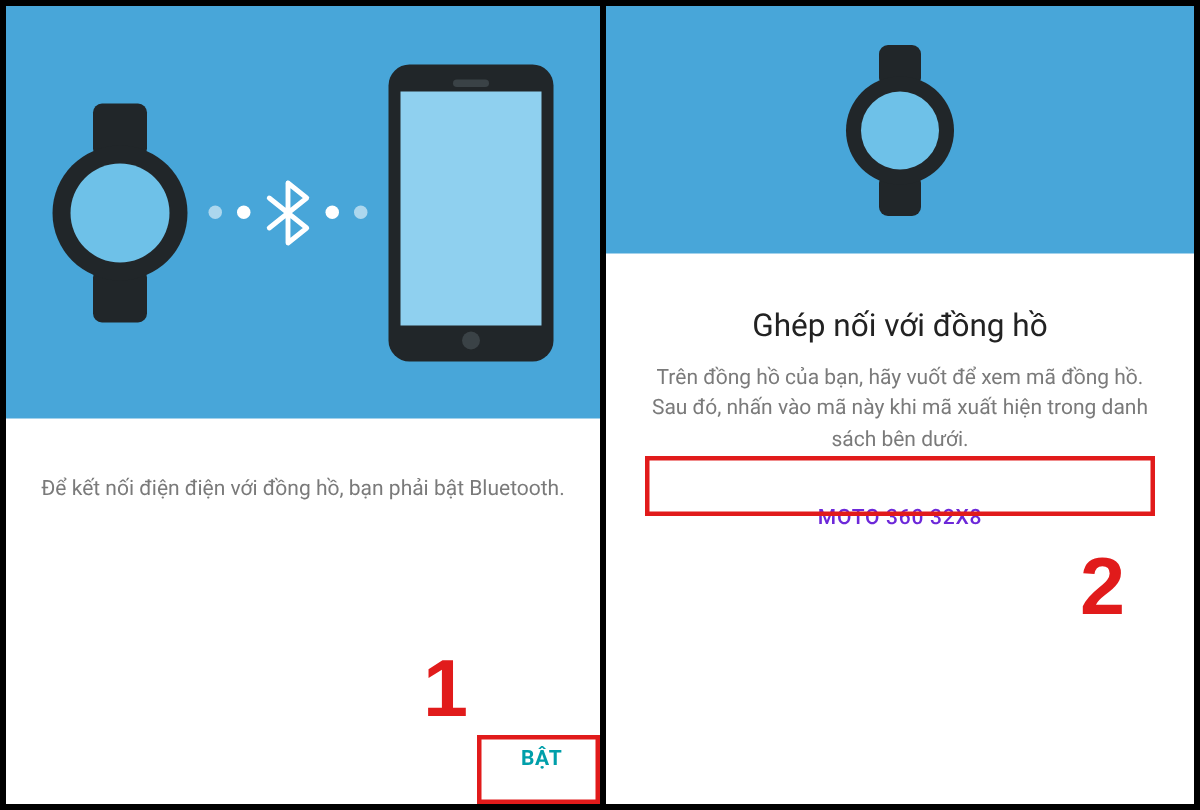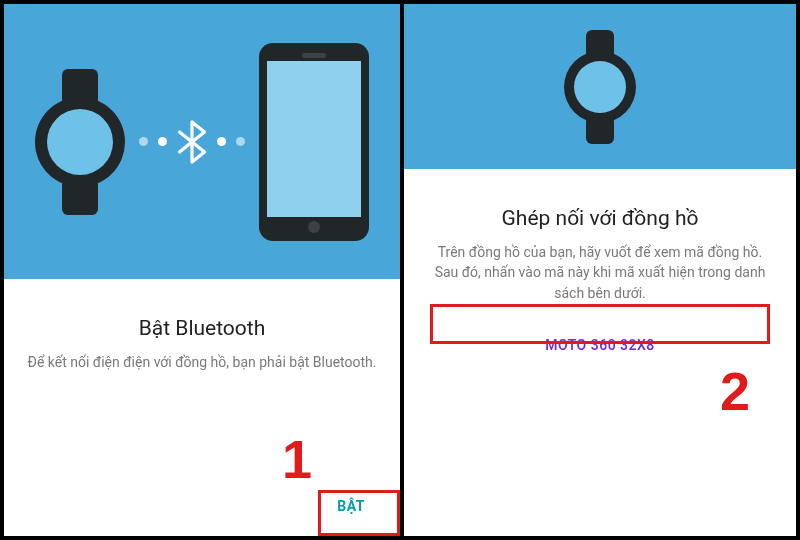--- a/index.html
+++ b/index.html
@@ -121,21 +121,21 @@
     margin: 22px 14px 0;
     padding: 12px 8px;
     color: #6d28d9;
     font-size: 14px;
     font-weight: 500;
     letter-spacing: .5px;
   }
 
   .footer {
     position: absolute;
-    right: 11px; bottom: 0;
+    right: 1px; bottom: 0;
     padding: 10px 4px;
   }
   .flat-btn {
     display: inline-block;
     padding: 12px 20px;
     color: #009faa;
     font-size: 14px;
     font-weight: 700;
     letter-spacing: .5px;
   }
@@ -184,21 +184,20 @@
 
       <div class="phone">
         <div class="phone-speaker"></div>
         <div class="phone-screen"></div>
         <div class="phone-home"></div>
       </div>
     </div>
   </div>
 
   <div class="content">
-    <h2 class="title">Bật Bluetooth</h2>
     <p class="desc">Để kết nối điện điện với đồng hồ, bạn phải bật Bluetooth.</p>
   </div>
 
   <div class="footer">
     <span class="flat-btn">BẬT</span>
   </div>
 
   <div class="anno-num" style="right:88px; bottom:46px;">1</div>
   <div class="anno-box" style="right:0; bottom:0; width:82px; height:46px;"></div>
 </div>

